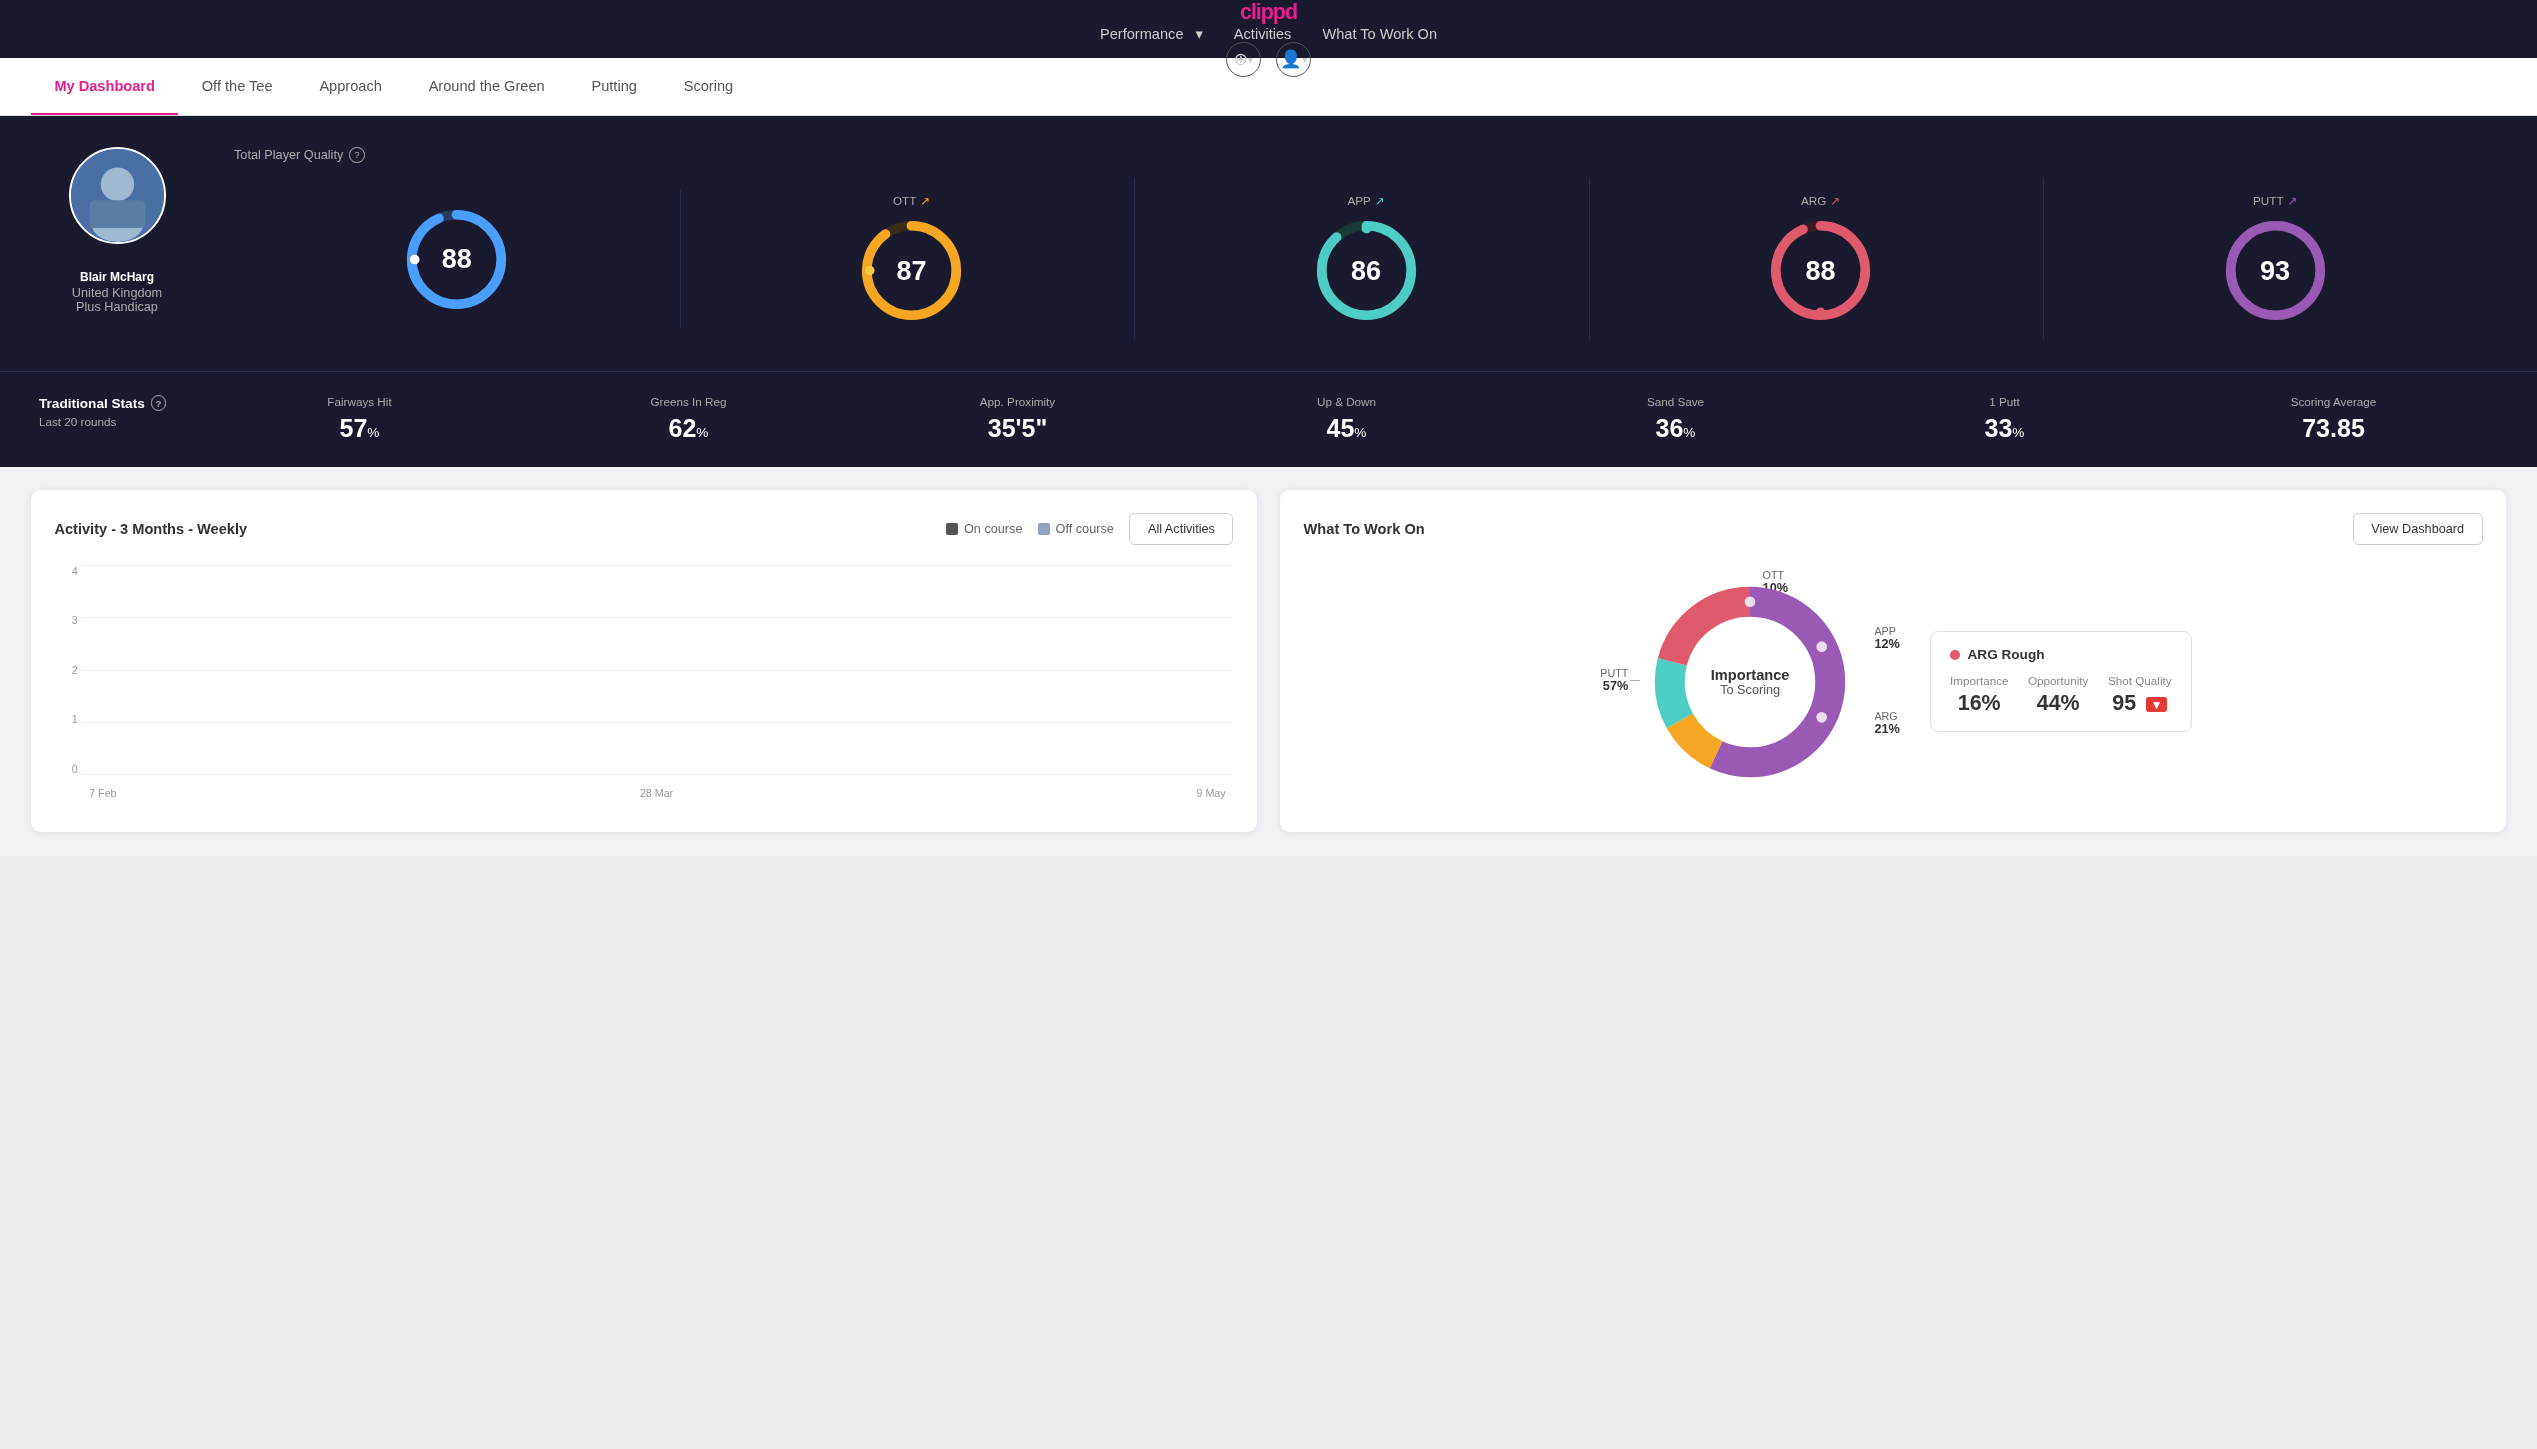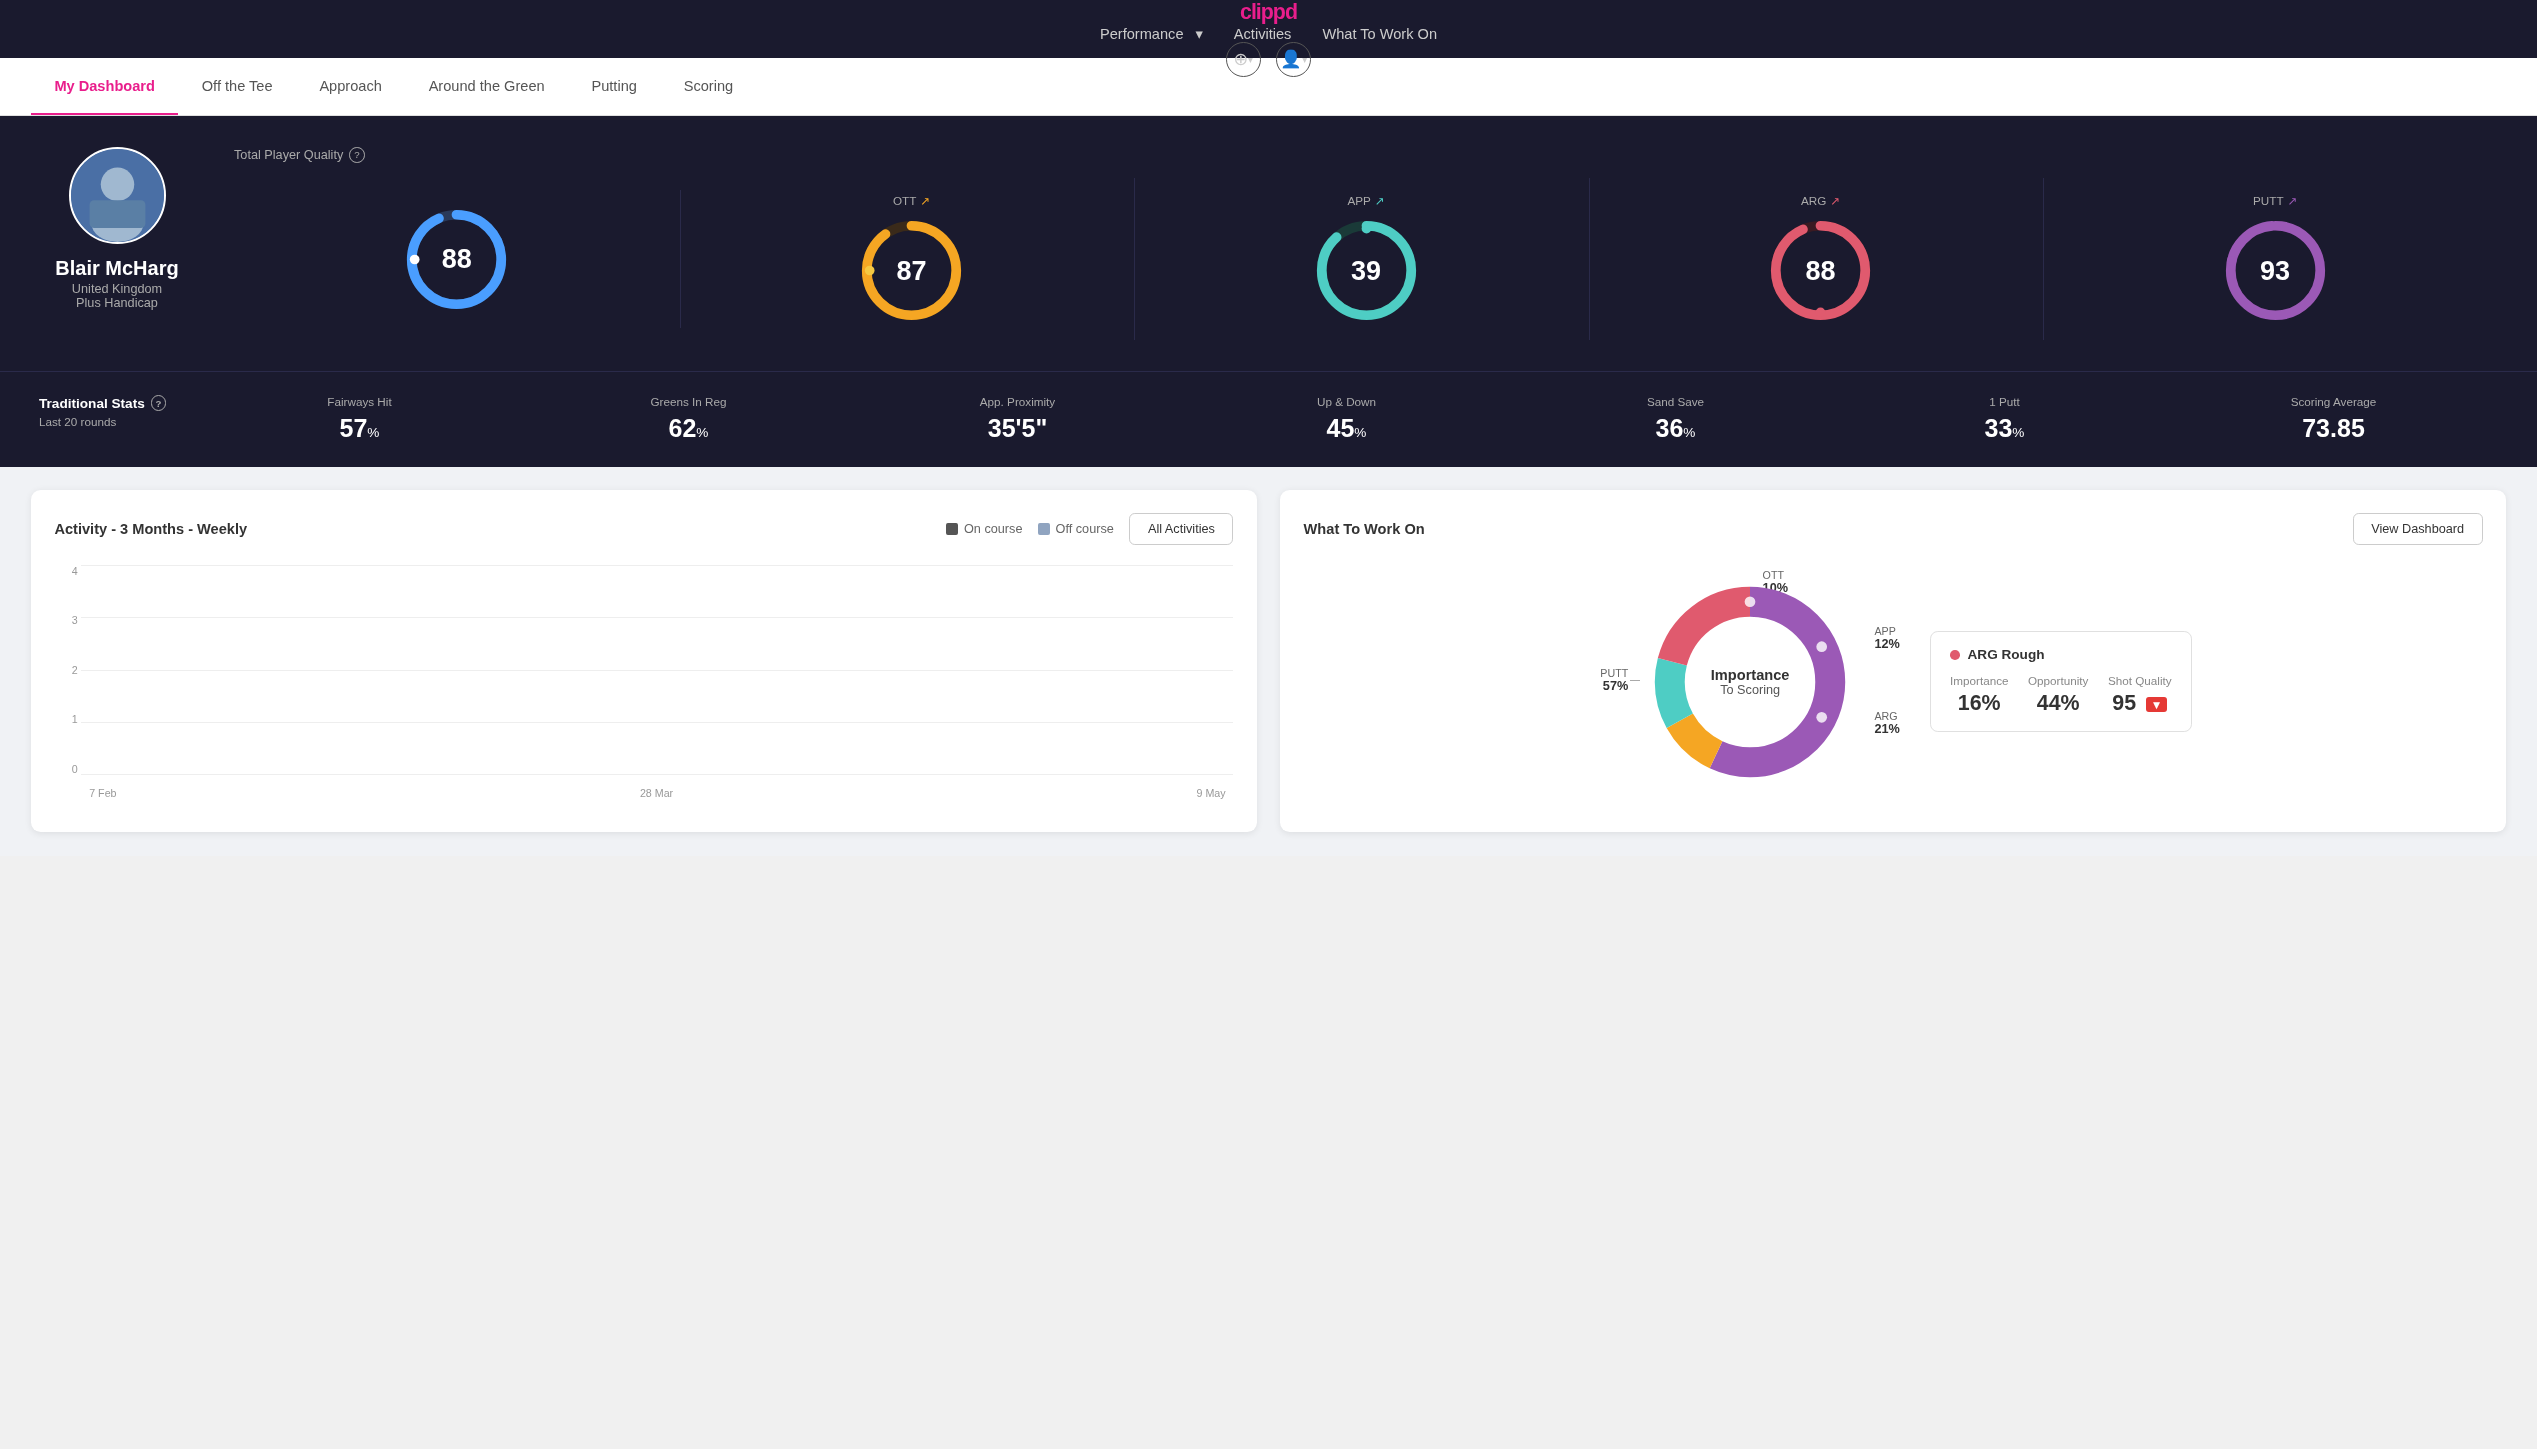--- a/index.html
+++ b/index.html
@@ -36,21 +36,21 @@
       border-bottom: 2.9px solid transparent;
       white-space: nowrap;
     }
     .tab-item.active { color: #e91e8c; border-bottom-color: #e91e8c; font-weight: 700; }
 
     
     .hero { background: #1a1a2e; padding: 31px 39px; }
     .hero-inner { display: flex; gap: 39px; align-items: flex-start; }
     .player-info { display: flex; flex-direction: column; align-items: center; min-width: 156px; }
     .avatar-wrap { width: 97px; height: 97px; border-radius: 50%; overflow: hidden; border: 2.9px solid #fff; background: #4a6fa5; display: flex; align-items: center; justify-content: center; font-size: 35px; }
-    .player-name { margin-top: 13px; font-size: 20px; font-weight: 700; }
+    .player-name { margin-top: 26px; font-size: 12px; font-weight: 700; }
     .player-country { font-size: 12.7px; color: #aaa; margin-top: 1.9px; }
     .player-handicap { font-size: 12.7px; color: #aaa; }
 
     .scores-section { flex: 1; }
     .tpq-label { font-size: 12.7px; color: #aaa; margin-bottom: 15.6px; display: flex; align-items: center; gap: 5.8px; }
     .scores-row { display: flex; gap: 7.8px; align-items: center; }
     .score-card { flex: 1; display: flex; flex-direction: column; align-items: center; padding: 15.6px 7.8px; border-right: 1px solid #2a2a4a; }
     .score-card:last-child { border-right: none; }
     .score-label { font-size: 11.7px; color: #aaa; margin-bottom: 9.7px; display: flex; align-items: center; gap: 3.9px; }
 
@@ -199,21 +199,21 @@
           <div class="score-label">
             <span>APP</span>
             <span style="color:#4ecdc4;">↗</span>
           </div>
           <div class="ring-container">
             <svg width="107" height="107" viewBox="0 0 110 110">
               <circle cx="55" cy="55" r="46" fill="none" stroke="#1a3a38" stroke-width="10"></circle>
               <circle cx="55" cy="55" r="46" fill="none" stroke="#4ecdc4" stroke-width="10" stroke-dasharray="255 289" stroke-linecap="round"></circle>
               <circle cx="98" cy="55" r="5" fill="#4ecdc4"></circle>
             </svg>
-            <div class="ring-value">39</div>
+            <div class="ring-value">86</div>
           </div>
         </div>
 
         <div class="score-card">
           <div class="score-label">
             <span>ARG</span>
             <span style="color:#e05a6e;">↗</span>
           </div>
           <div class="ring-container">
             <svg width="107" height="107" viewBox="0 0 110 110">

